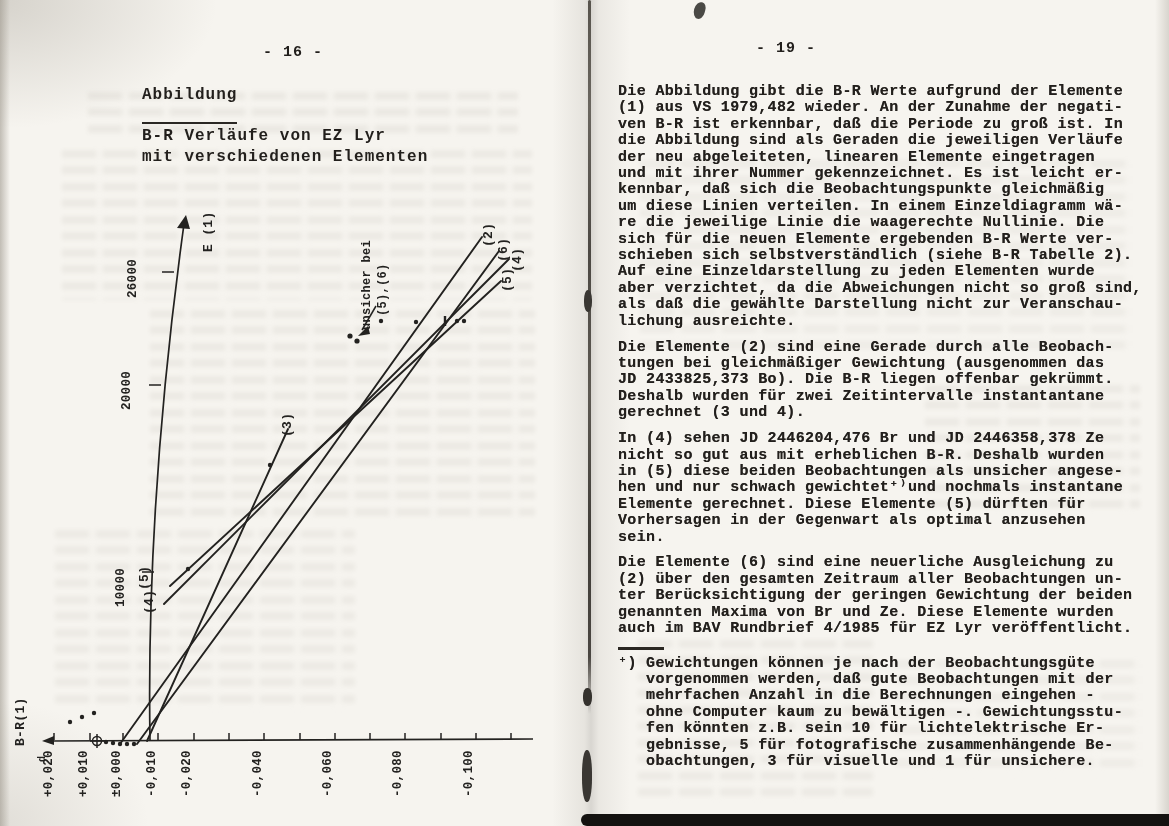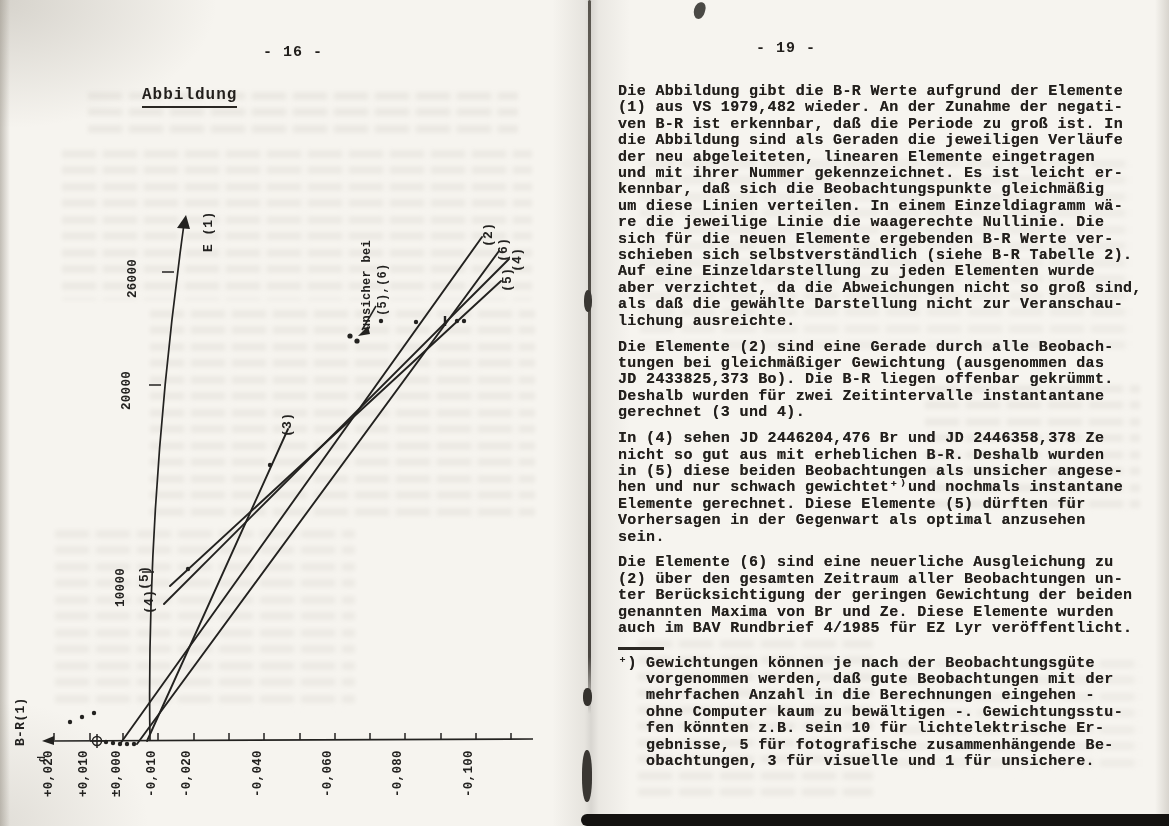--- a/index.html
+++ b/index.html
@@ -1,21 +1,21 @@
 <!DOCTYPE html>
 <html><head>
 <meta charset="utf-8">
 <style>
   html,body{margin:0;padding:0;background:#d8d5cf;}
   .sheet{position:relative;width:1169px;height:826px;background:#f6f4ef;overflow:hidden;
          font-family:"Liberation Mono","DejaVu Sans Mono",monospace;color:#221f1c;}
   .abs{position:absolute;}
   .type{font-weight:700;letter-spacing:.35px;white-space:pre;}
   
-  .fig-head{font-size:16px;letter-spacing:1px;border-bottom:2px solid #2a2723;padding-bottom:2px;}
+  .fig-head{font-size:16px;letter-spacing:1px;border-bottom:2px solid #2a2723;padding-bottom:18px;}
   .fig-title{font-size:16px;letter-spacing:1px;line-height:21px;}
   .pageno{font-size:15px;letter-spacing:1px;}
   
   .para{font-size:15px;line-height:16.4px;margin:0 0 9.5px 0;text-shadow:0 0 .5px rgba(34,31,28,.7);}
   .fnrule{width:46px;height:2.5px;background:#2a2722;}
   
   svg text{font-family:"Liberation Mono","DejaVu Sans Mono",monospace;font-weight:700;fill:#232220;letter-spacing:.3px;}
   .axis{stroke:#232220;stroke-width:1.7;fill:none;}
   .tick{stroke:#232220;stroke-width:1.5;}
   .series{stroke:#232220;stroke-width:1.9;stroke-linecap:round;}
@@ -53,20 +53,22 @@
   <div class="ghost" style="left:150px;top:310px;width:385px;height:210px;opacity:.13"></div>
   <div class="ghost" style="left:55px;top:530px;width:300px;height:180px;opacity:.12"></div>
   <div class="ghost" style="left:640px;top:160px;width:490px;height:190px;opacity:.10"></div>
   <div class="ghost" style="left:925px;top:385px;width:215px;height:130px;opacity:.13"></div>
   <div class="ghost" style="left:638px;top:640px;width:235px;height:160px;opacity:.12"></div>
   <div class="ghost" style="left:895px;top:660px;width:245px;height:115px;opacity:.10"></div>
 
   <div class="abs" style="left:0;top:0;width:585px;height:826px;">
     <div class="abs type pageno" style="left:263px;top:44px;">- 16 -</div>
     <div class="abs type fig-head" style="left:142px;top:86px;">Abbildung</div>
+    <div class="abs type fig-title" style="left:142px;top:126px;">B-R Verläufe von EZ Lyr
+mit verschiedenen Elementen</div>
 
     <svg viewBox="0 0 585 826" style="position:absolute;left:0;top:0;width:585px;height:826px;">
       <g>
           <line x1="50" y1="741" x2="533" y2="739" class="axis"></line>
           <polygon points="42,741 54,736 54,745" class="arrowhead"></polygon>
           <line x1="54" y1="740" x2="54" y2="733" class="tick"></line>
           <line x1="90" y1="740" x2="90" y2="733" class="tick"></line>
           <line x1="123" y1="740" x2="123" y2="733" class="tick"></line>
           <line x1="158" y1="740" x2="158" y2="733" class="tick"></line>
           <line x1="194" y1="740" x2="194" y2="733" class="tick"></line>

